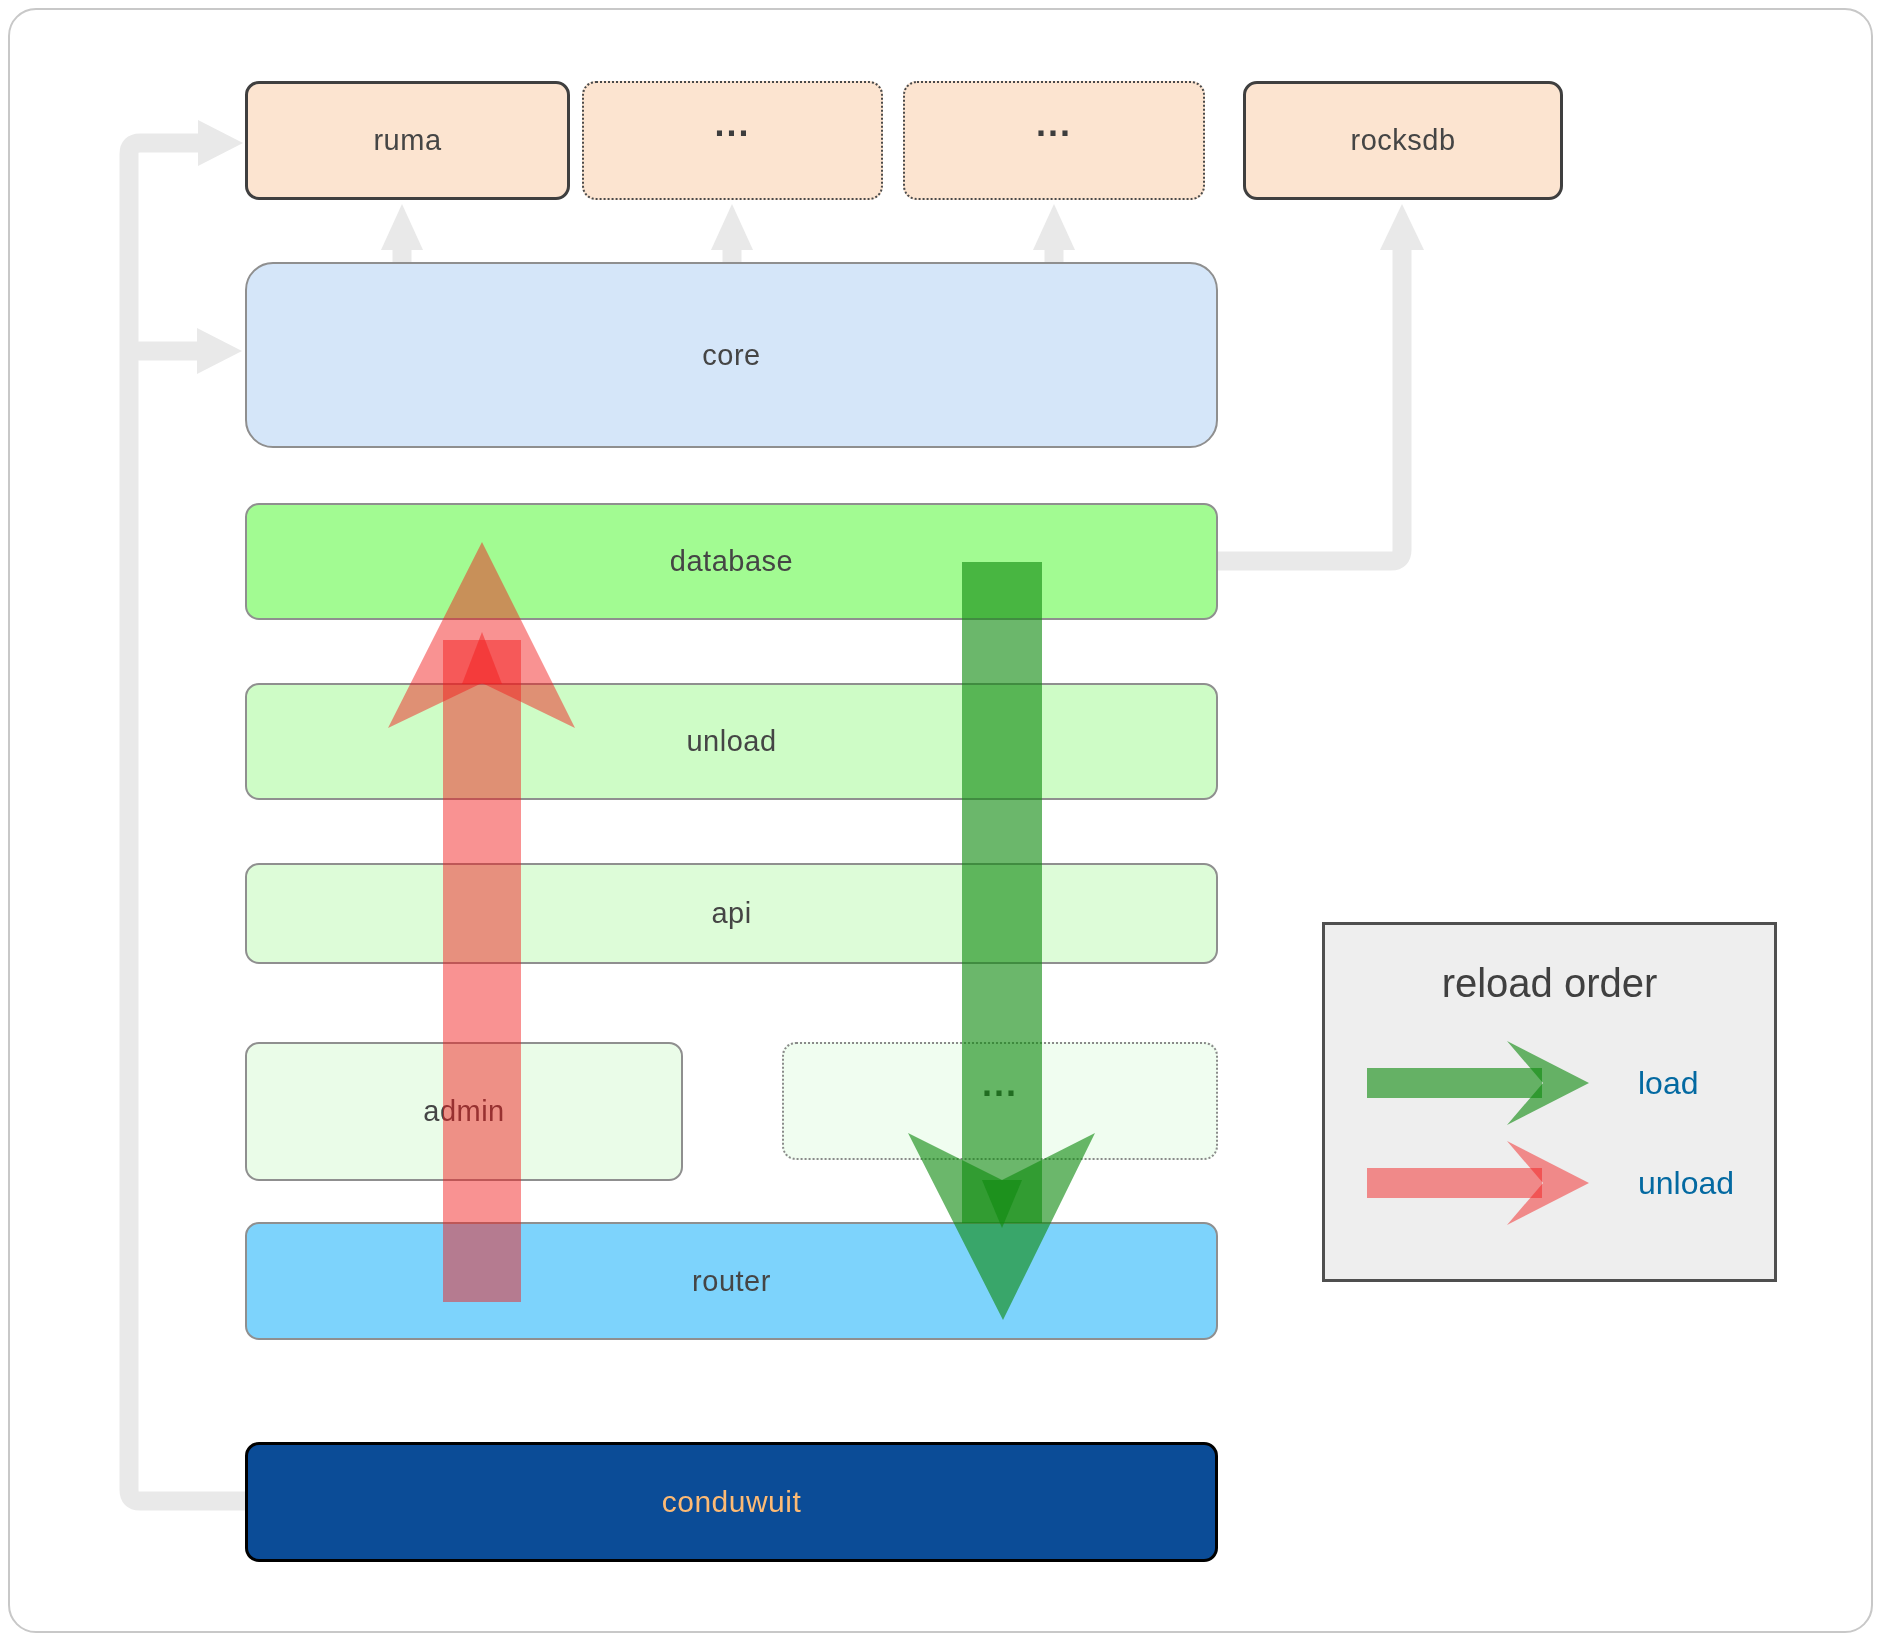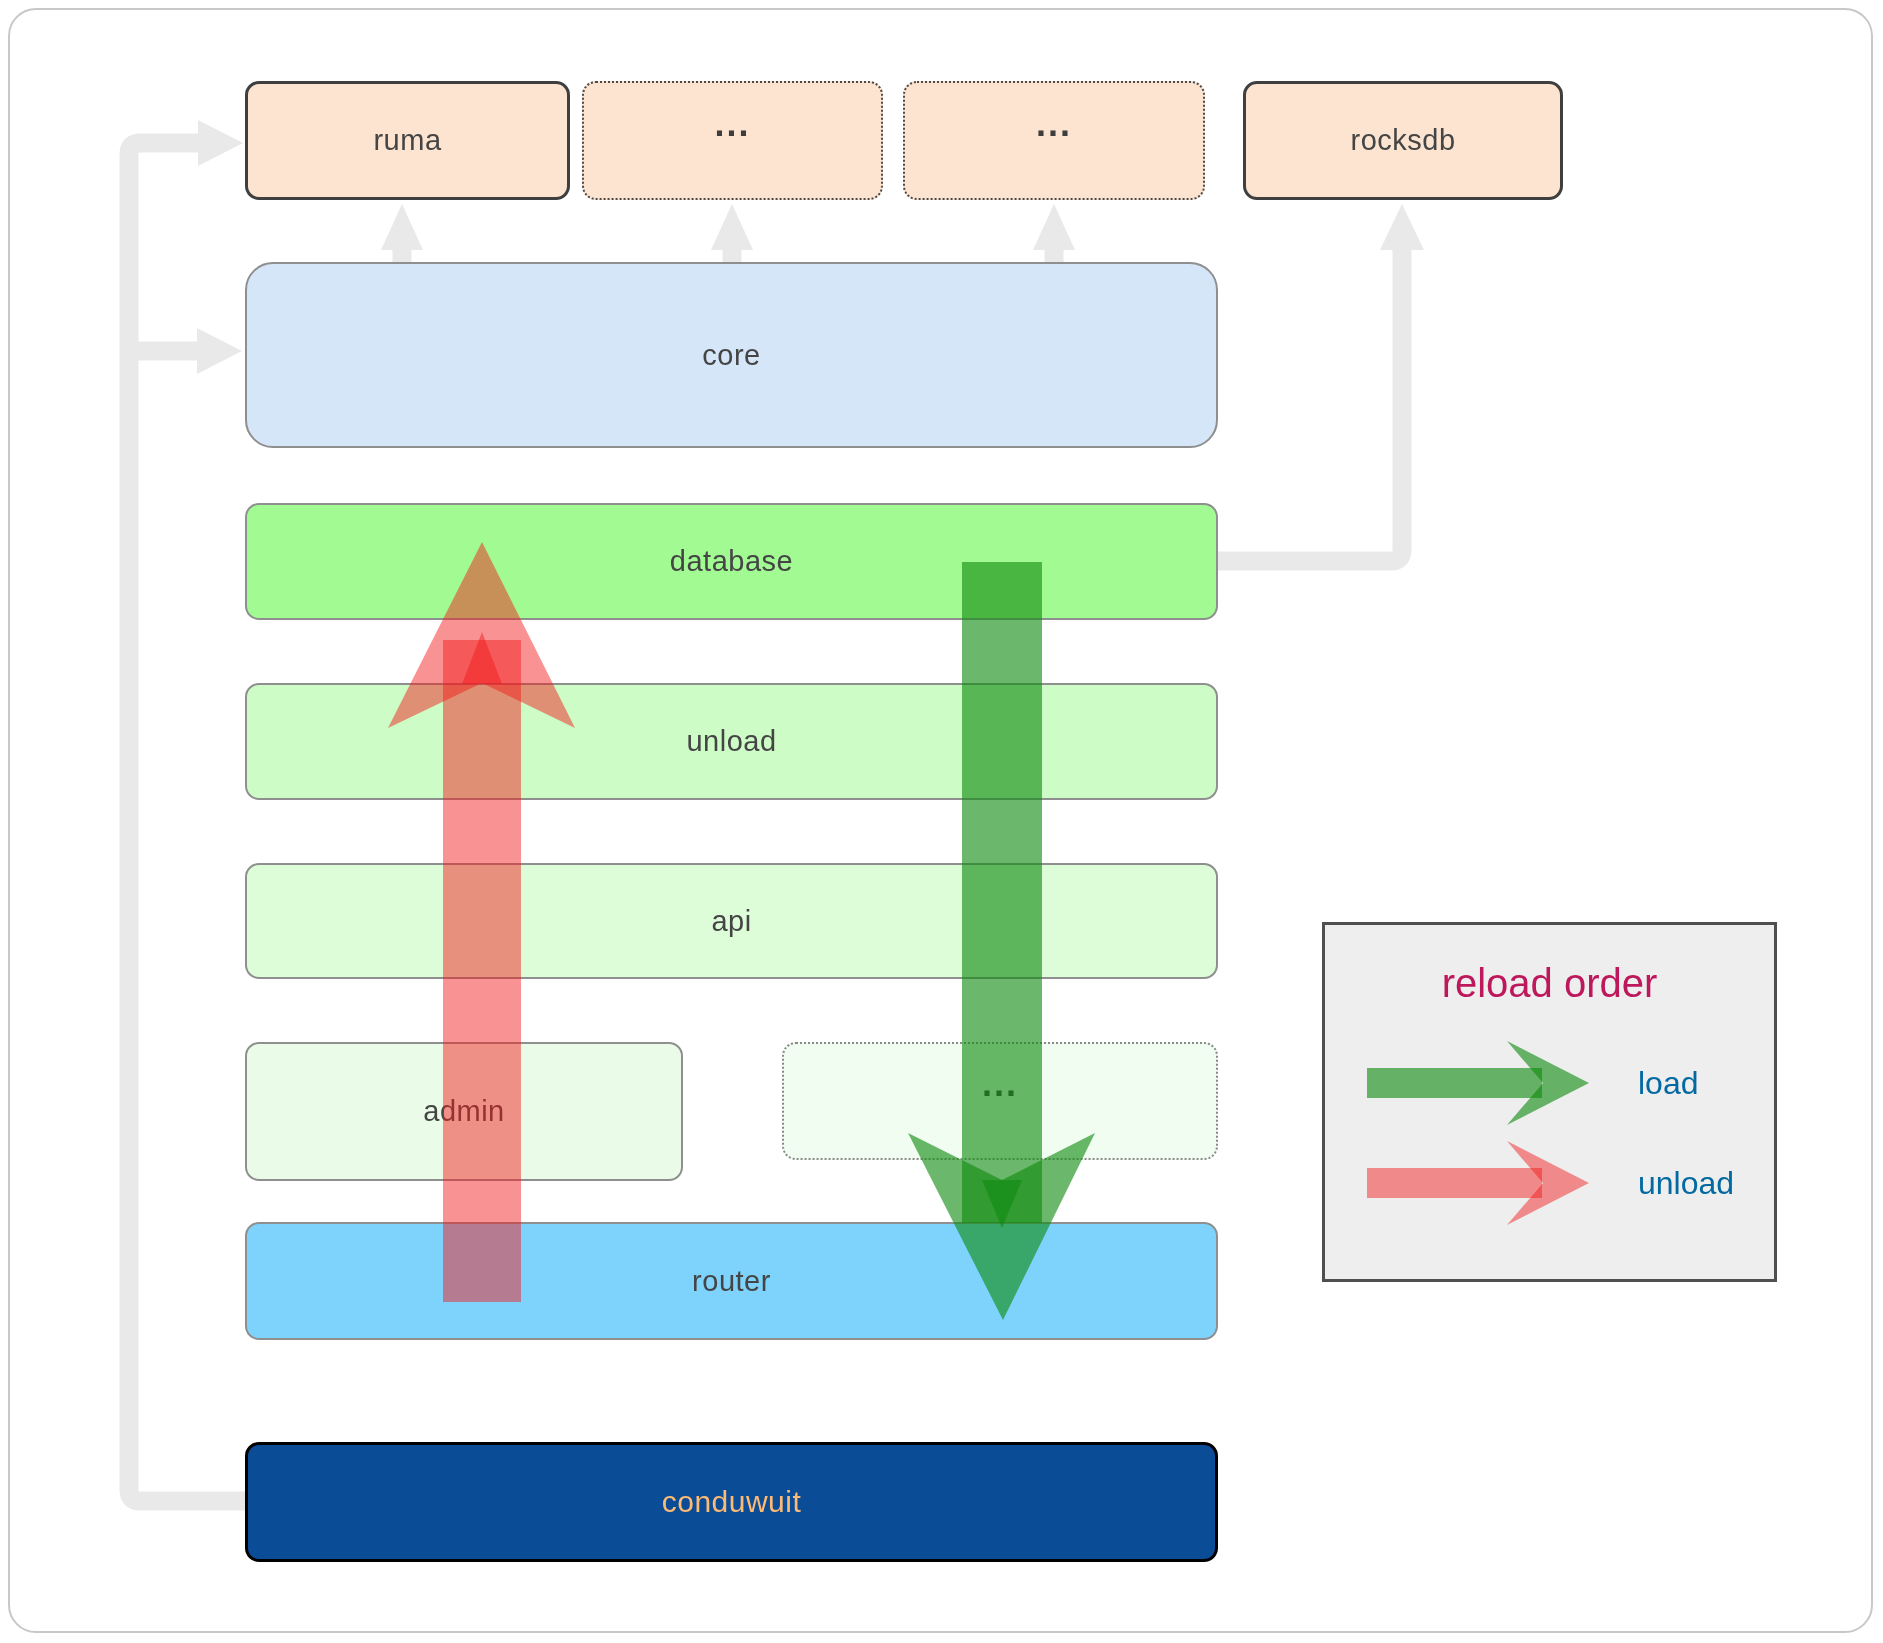--- a/index.html
+++ b/index.html
@@ -18,37 +18,37 @@
   }
   
   .n-ruma     { left:245px; top:81px;  width:325px; height:119px; background:#fce4d0; border:3px solid #3f3f3f; }
   .n-crate1   { left:582px; top:81px;  width:301px; height:119px; background:#fce4d0; border:2px dotted #4a4a4a; }
   .n-crate2   { left:903px; top:81px;  width:302px; height:119px; background:#fce4d0; border:2px dotted #4a4a4a; }
   .n-rocksdb  { left:1243px; top:81px; width:320px; height:119px; background:#fce4d0; border:3px solid #3f3f3f; }
   
   .n-core     { left:245px; top:262px;  width:973px; height:186px; background:#d5e6f9; border:2px solid #8f8f8f; border-radius:28px; }
   .n-database { left:245px; top:503px;  width:973px; height:117px; background:#a2fb92; border:2px solid #8f8f8f; }
   .n-service  { left:245px; top:683px;  width:973px; height:117px; background:#cefcc6; border:2px solid #8f8f8f; }
-  .n-api      { left:245px; top:863px;  width:973px; height:116px; background:#ddfcd8; border:2px solid #8f8f8f; }
+  .n-api      { left:245px; top:863px;  width:973px; height:101px; background:#ddfcd8; border:2px solid #8f8f8f; }
   .n-admin    { left:245px; top:1042px; width:438px; height:139px; background:#eafce8; border:2px solid #8f8f8f; }
   .n-svc-other{ left:782px; top:1042px; width:436px; height:118px; background:#f0fdf0; border:2px dotted #8a8a8a; }
   .n-router   { left:245px; top:1222px; width:973px; height:118px; background:#7dd3fc; border:2px solid #8f8f8f; }
   .n-conduwuit{ left:245px; top:1442px; width:973px; height:120px; background:#0b4c97; border:3px solid #000;
                 color:#fdba74; font-size:30px; }
   .dots-label { font-size:36px; font-weight:800; color:#3d3d3d; transform:translateY(-40%); letter-spacing:2px; }
   
   #overlay { position:absolute; left:0; top:0; width:1883px; height:1643px; pointer-events:none; }
   
   .legend {
     position:absolute; left:1322px; top:922px; width:455px; height:360px;
     background:#eeeeee; border:3px solid #4f4f4f; box-sizing:border-box;
   }
   .legend-title {
     position:absolute; left:0; top:36px; width:100%; text-align:center;
-    font-size:40px; color:#be185d;
+    font-size:40px; color:#404040;
   }
   .legend-row { position:absolute; left:37px; height:90px; display:flex; align-items:center; }
   .legend-row.load   { top:113px; }
   .legend-row.unload { top:213px; }
   .legend-row .lbl { margin-left:36px; font-size:32px; color:#0369a1; }
 </style>
 </head>
 <body>
 
 <div id="canvas">

